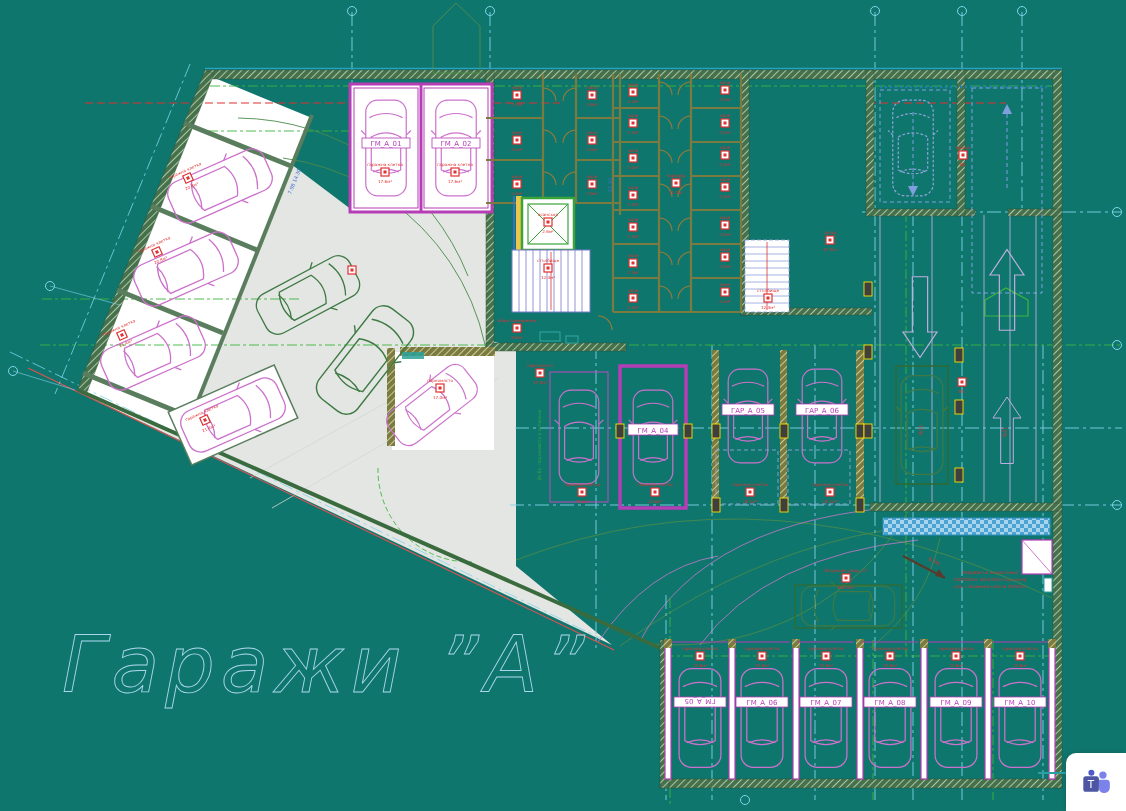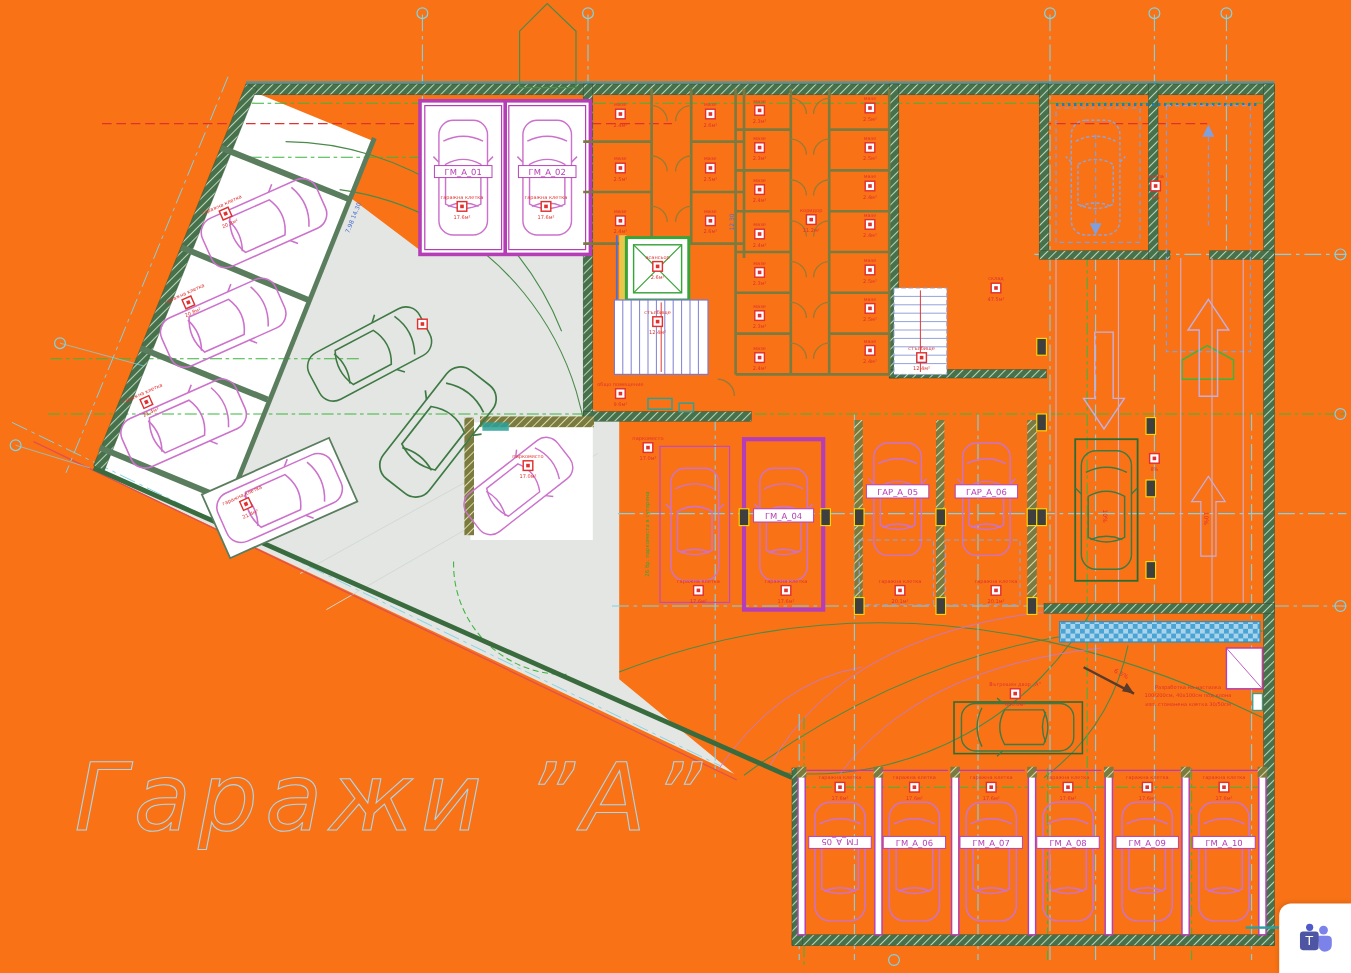--- a/index.html
+++ b/index.html
@@ -1,16 +1,16 @@
 <!DOCTYPE html>
 <html><head>
 <meta charset="utf-8">
 <style>
   html,body{margin:0;padding:0;background:#fff;}
-  #stage{position:relative;width:1126px;height:811px;background:#f97316;overflow:hidden;
+  #stage{position:relative;width:1126px;height:811px;background:#0f766e;overflow:hidden;
          font-family:"DejaVu Sans",sans-serif;}
   svg text{font-family:"DejaVu Sans",sans-serif;}
   .teams-card{position:absolute;right:0;bottom:0;width:60px;height:58px;background:#fff;
       border-top-left-radius:10px;box-shadow:-1px -1px 4px rgba(0,0,0,.12);
       display:flex;align-items:center;justify-content:center;cursor:pointer;}
   .teal-line{position:absolute;right:60px;bottom:37px;width:28px;height:2px;background:#2aa1a1;}
 </style>
 </head>
 <body>
 <div id="stage">

